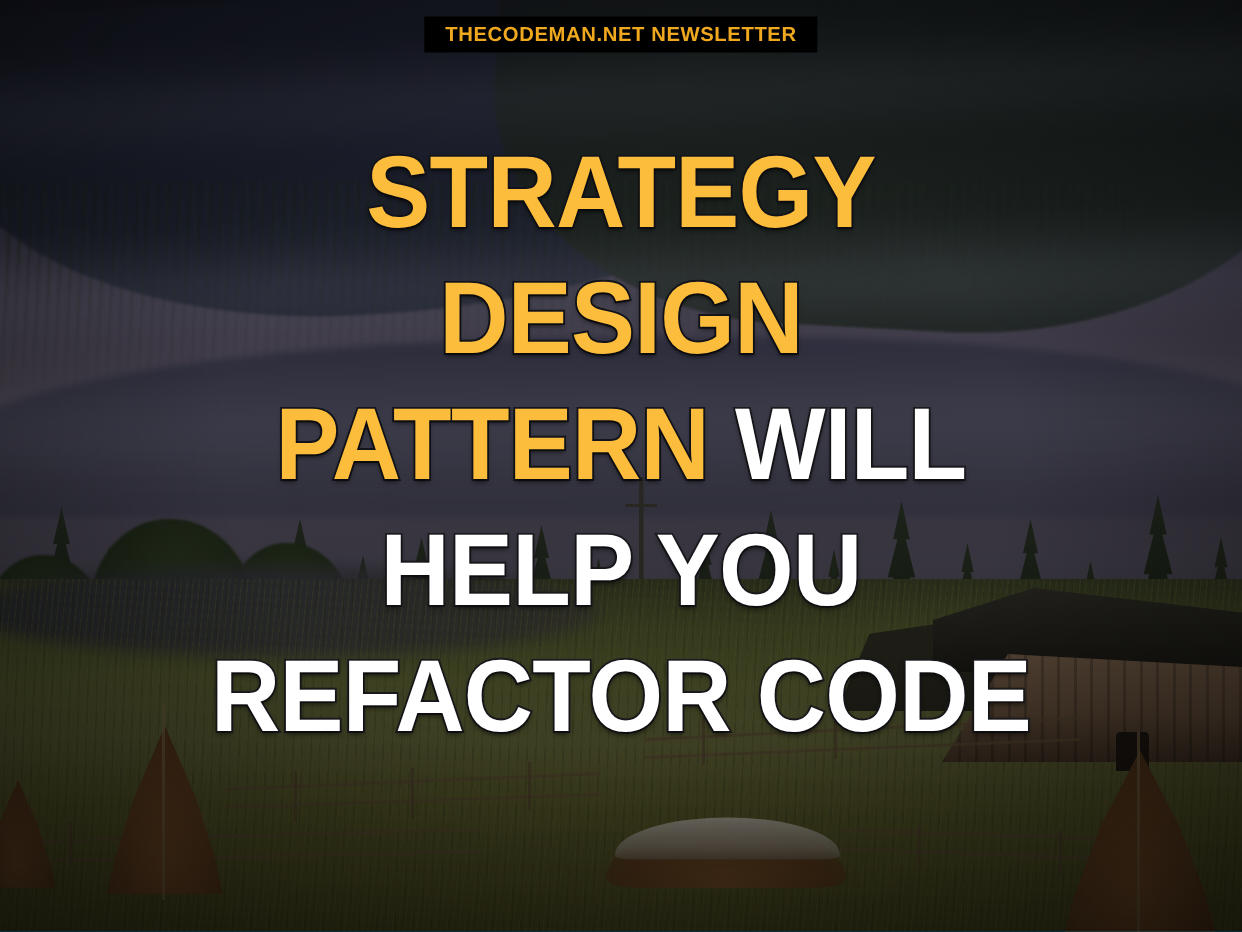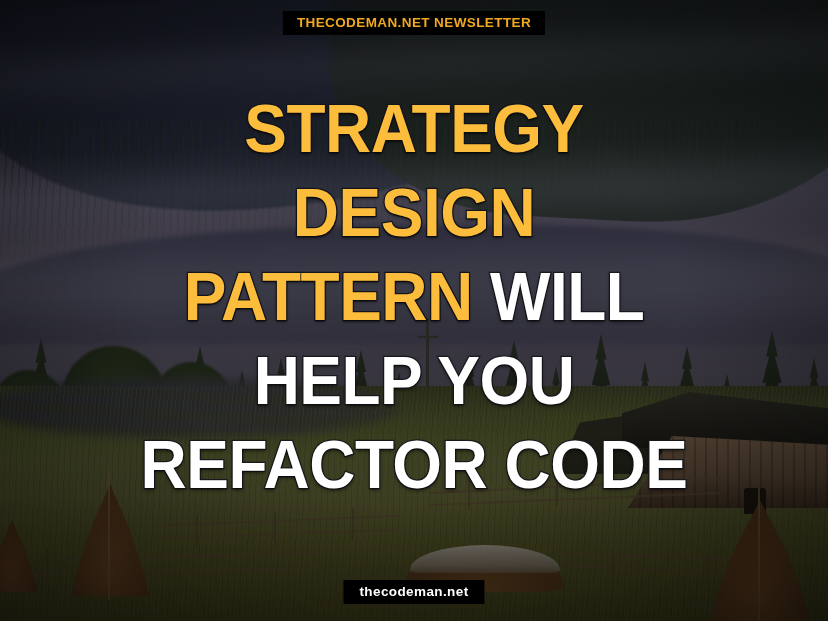--- a/index.html
+++ b/index.html
@@ -367,17 +367,14 @@
       <span class="word gold">PATTERN</span><span class="word white"> WILL</span>
     </div>
     <div class="hl-line">
       <span class="word white">HELP YOU</span>
     </div>
     <div class="hl-line">
       <span class="word white">REFACTOR CODE</span>
     </div>
   </div>
 
-  <div id="footer-badge" class="badge">
-    <span>thecodeman.net</span>
-  </div>
 
 </div>
 
 </body></html>

